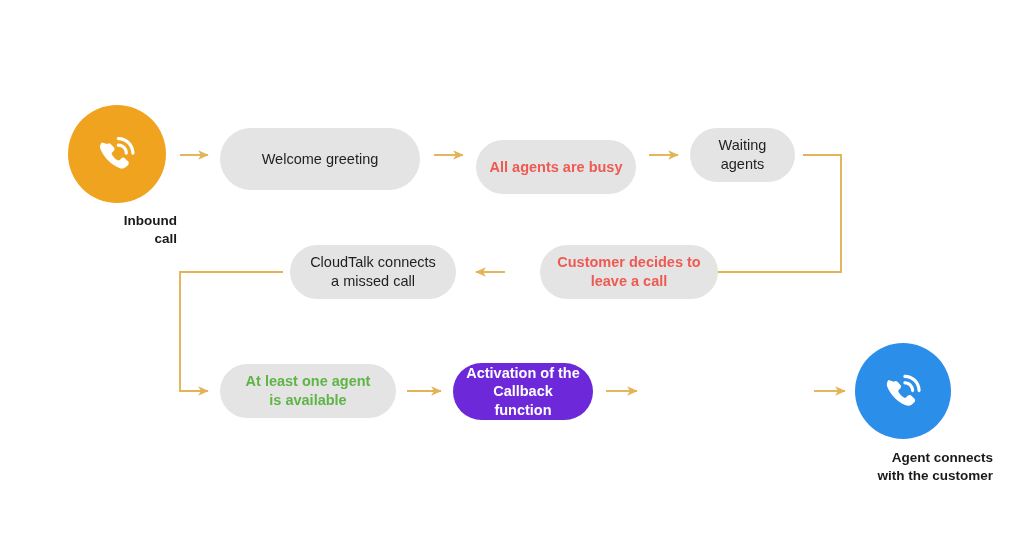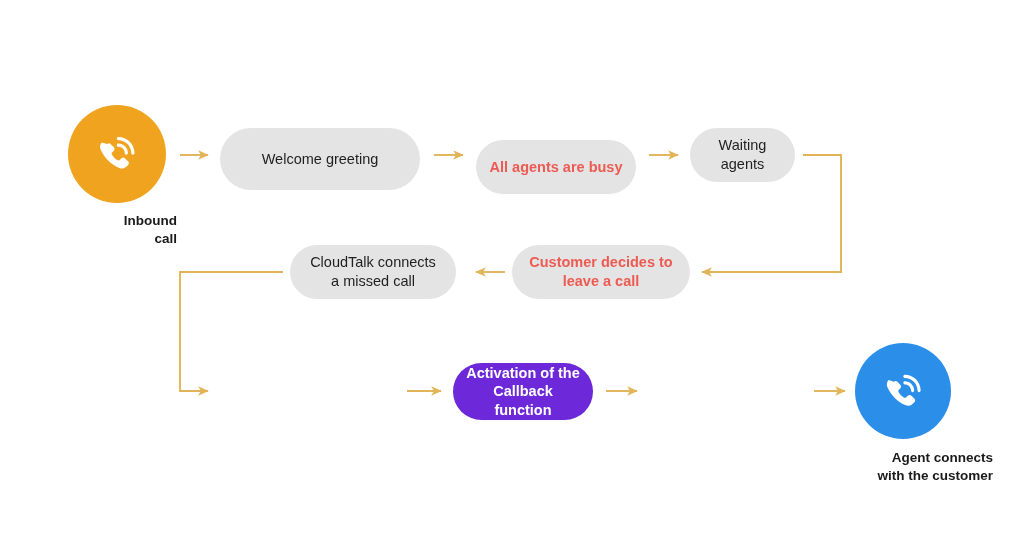--- a/index.html
+++ b/index.html
@@ -122,30 +122,34 @@
   </div>
 
   <div class="node gray" style="left:476px; top:140px; width:160px; height:54px;">
     <span class="label t-red">All agents are busy</span>
   </div>
 
   <div class="node gray" style="left:690px; top:128px; width:105px; height:54px;">
     <span class="label t-dark">Waiting agents</span>
   </div>
 
-  <div class="node gray" style="left:512px; top:245px; width:178px; height:54px;">
+  <div class="node gray" style="left:540px; top:245px; width:178px; height:54px;">
     <span class="label t-red" style="white-space:pre-line;">Customer decides to
 leave a call</span>
   </div>
 
   <div class="node gray" style="left:290px; top:245px; width:166px; height:54px;">
     <span class="label t-dark" style="white-space:pre-line;">CloudTalk connects
 a missed call</span>
   </div>
 
+  <div class="node gray" style="left:220px; top:364px; width:176px; height:54px;">
+    <span class="label t-green" style="white-space:pre-line;">At least one agent
+is available</span>
+  </div>
 
   <div class="node blue" style="left:453px; top:363px; width:140px; height:57px;">
     <span class="label t-white" style="white-space:pre-line;">Activation of the
 Callback function</span>
   </div>
 
 
   <div class="circle blue" style="left:855px; top:343px; width:96px; height:96px;">
     <span>
       <svg width="51" height="51" viewBox="0 0 52 52" aria-hidden="true">

